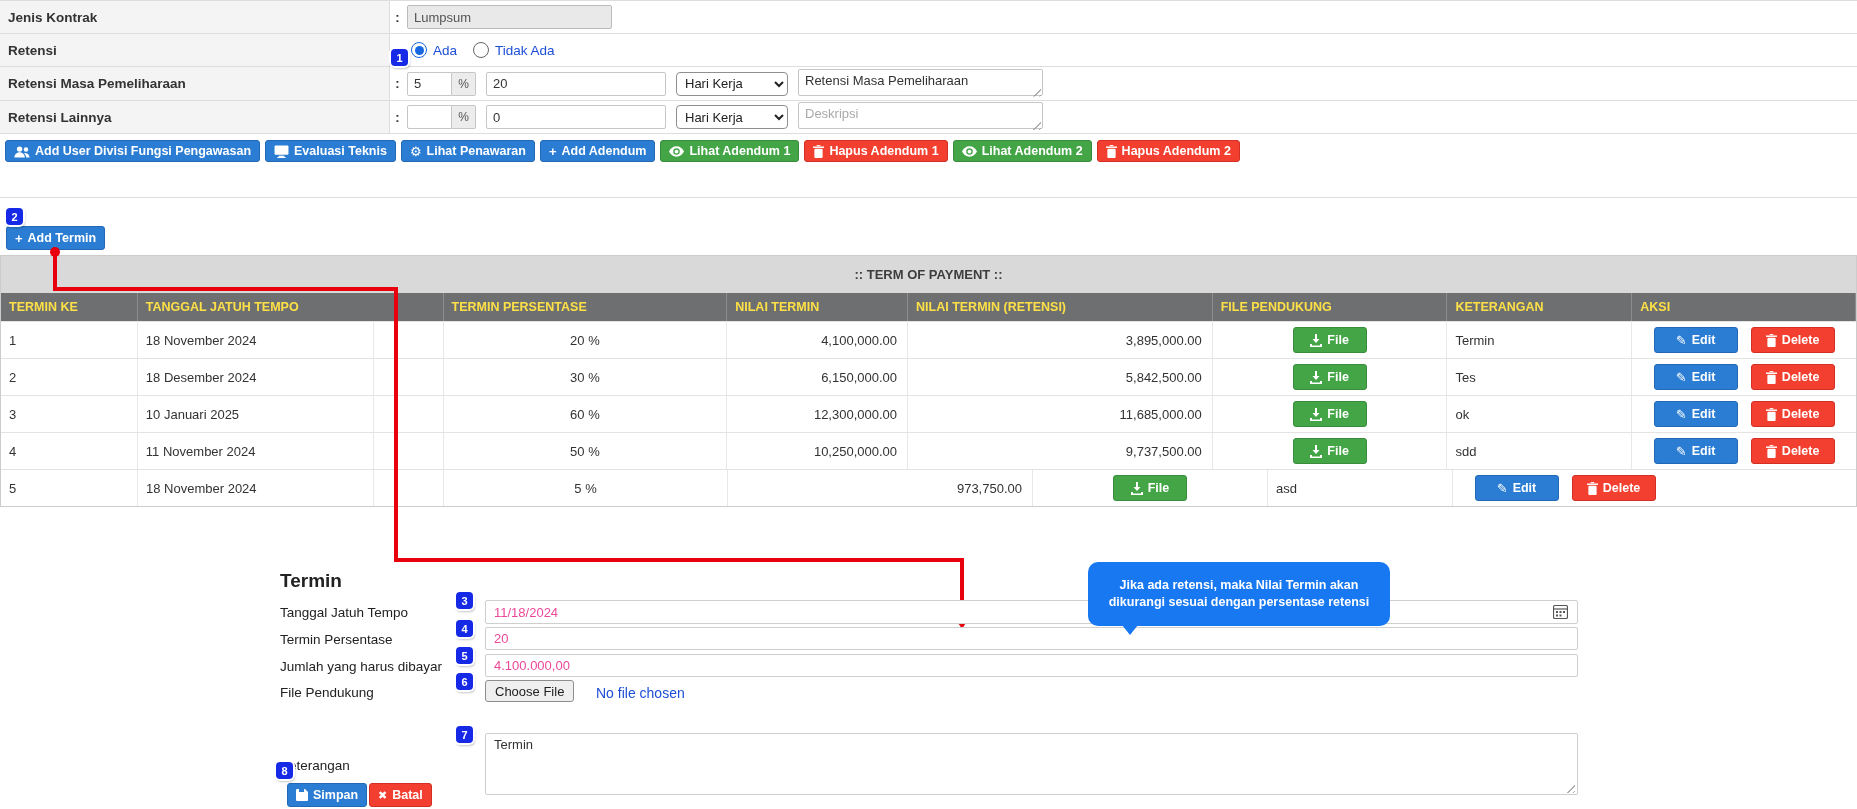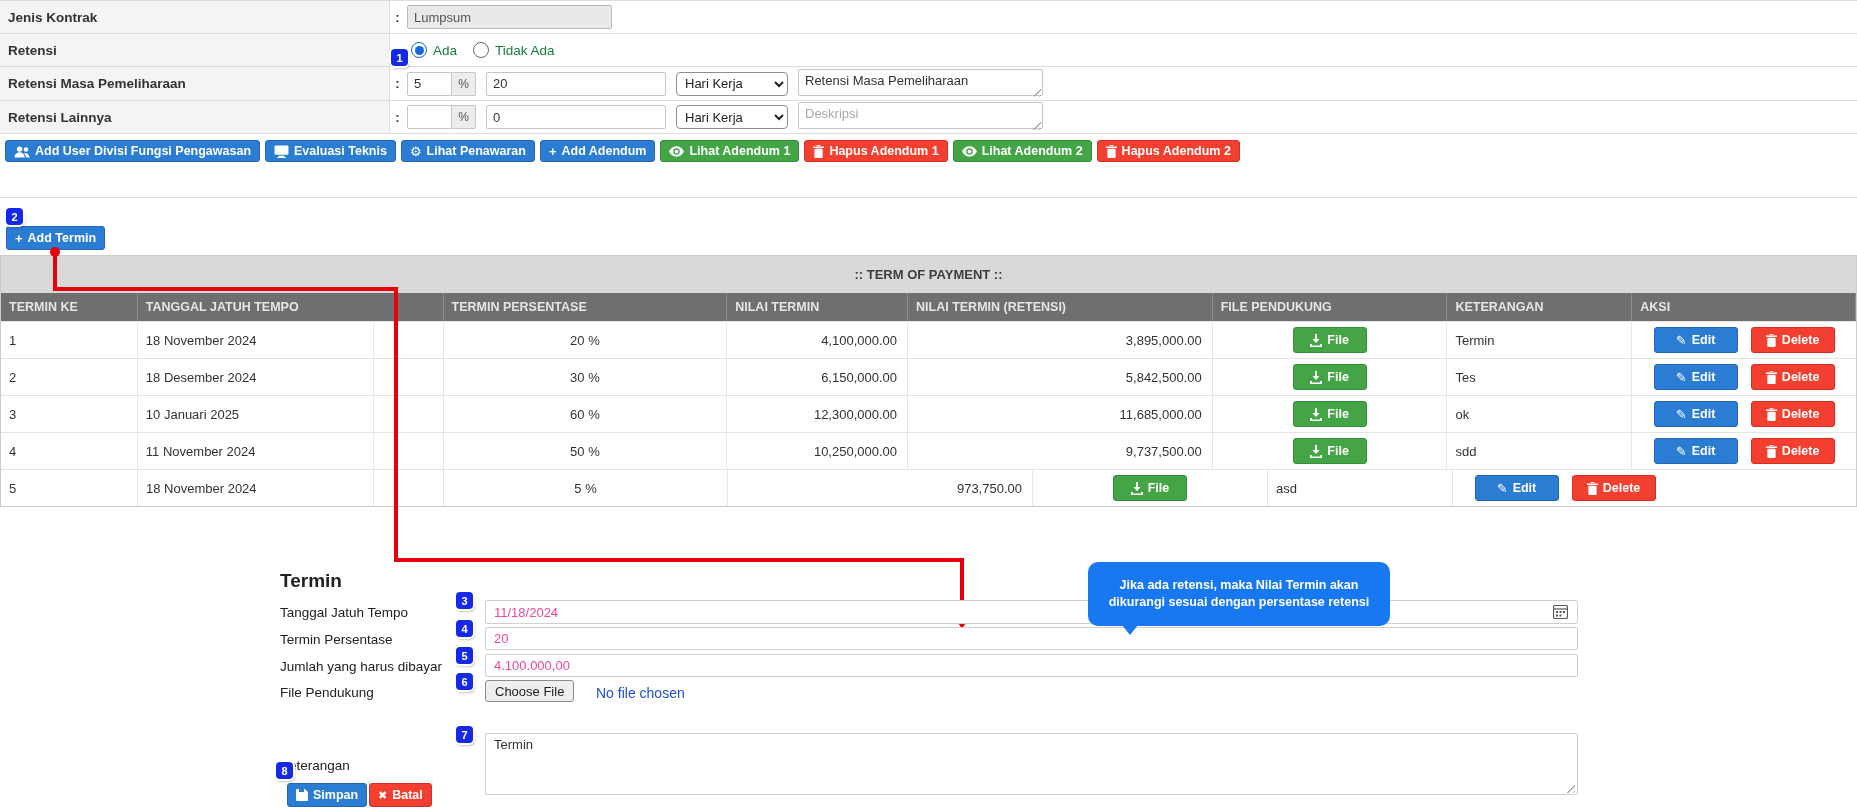--- a/index.html
+++ b/index.html
@@ -22,39 +22,39 @@
   .mini-ta { position:relative; width:245px; }
   .mini-ta textarea { width:100%; height:27px; resize:none; border:1px solid #c6c6c6; border-radius:2px; font-size:13px; color:#333; padding:3px 6px; font-family:inherit; overflow:hidden; }
   .mini-ta textarea::placeholder { color:#a9a9a9; }
   .grip { position:absolute; right:2px; bottom:2px; width:9px; height:9px; pointer-events:none;
           background: repeating-linear-gradient(135deg, transparent 0 3px, #9a9a9a 3px 4px); 
           clip-path: polygon(100% 0, 100% 100%, 0 100%); opacity:.8; }
   .radio-group { display:flex; align-items:center; gap:6px; padding-left:4px; }
   .radio { width:16px; height:16px; border-radius:50%; background:#fff; border:1.5px solid #666; display:inline-flex; align-items:center; justify-content:center; }
   .radio.checked { border-color:#1667e0; }
   .radio.checked::after { content:""; width:9px; height:9px; border-radius:50%; background:#1667e0; }
-  .radio-lbl { font-size:13.5px; color:#15803d; margin-right:10px; }
+  .radio-lbl { font-size:13.5px; color:#1d4ed8; margin-right:10px; }
 
   
   .btn { display:inline-flex; align-items:center; justify-content:center; gap:5px; color:#fff; font-size:12.5px; font-weight:700;
          height:22px; padding:0 8px; border:1px solid rgba(0,0,0,.12); border-radius:3px; cursor:pointer; font-family:inherit; white-space:nowrap; }
   .btn svg { flex:0 0 auto; }
   .btn .glyph { font-weight:400; font-size:13px; line-height:1; }
   .btn-blue  { background:#2b7dd3; border-color:#2268b5; }
   .btn-green { background:#43a546; border-color:#398c3c; }
   .btn-red   { background:#f23f2f; border-color:#d32f24; }
   .toolbar { position:absolute; left:5px; top:140px; display:flex; gap:5px; }
   .hr { position:absolute; left:0; top:197px; width:1857px; border-top:1px solid #ddd; }
   .add-termin { position:absolute; left:6px; top:226px; height:24px; }
 
   
   .ptable { position:absolute; left:0; top:255px; width:1857px; border:1px solid #ccc; }
   .pcaption { height:37px; background:#d9d9d9; display:flex; align-items:center; justify-content:center; font-size:13px; font-weight:700; color:#3d3d3d; }
   .phead { display:flex; height:28px; background:#6d6f71; }
-  .phead .th { display:flex; align-items:center; padding-left:8px; color:#e5e5e5; font-size:12.5px; font-weight:700; border-right:1px solid #8b8d8f; }
+  .phead .th { display:flex; align-items:center; padding-left:8px; color:#fde047; font-size:12.5px; font-weight:700; border-right:1px solid #8b8d8f; }
   .trow { display:flex; height:37px; border-top:1px solid #e3e3e3; background:#fff; }
   .td { display:flex; align-items:center; padding-left:8px; font-size:13px; color:#333; border-right:1px solid #e8e8e8; }
   .h0{width:137px}.h1{width:306px}.h2{width:284px}.h3{width:181px}.h4{width:305px}.h5{width:235px}.h6{width:185px}.h7{width:224px;border-right:none}
   .c0{width:137px}.c1{width:236px}.c2{width:70px}.c3{width:284px}.c4{width:181px}.c5{width:305px}.c6{width:235px}.c7{width:185px}.c8{width:224px;border-right:none}
   .ta-c { justify-content:center; padding-left:0; }
   .ta-r { justify-content:flex-end; padding-right:10px; padding-left:0; }
   .ta-ct { justify-content:center; padding-left:0; }
   .c8.actions { justify-content:center; gap:13px; padding-left:0; }
   .btn-file { width:74px; height:26px; }
   .btn-sm { width:84px; height:26px; }

